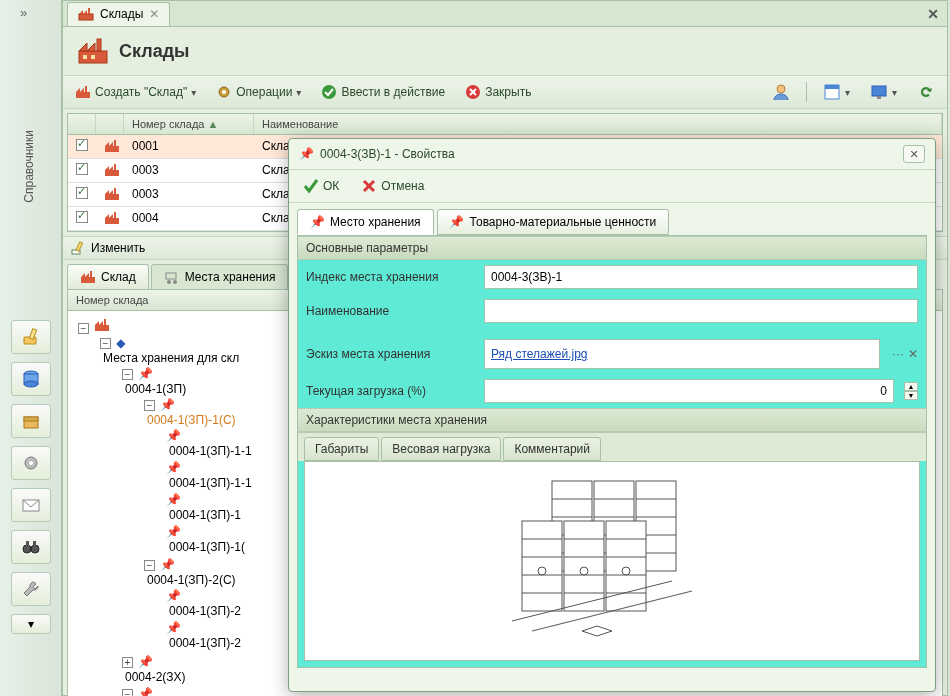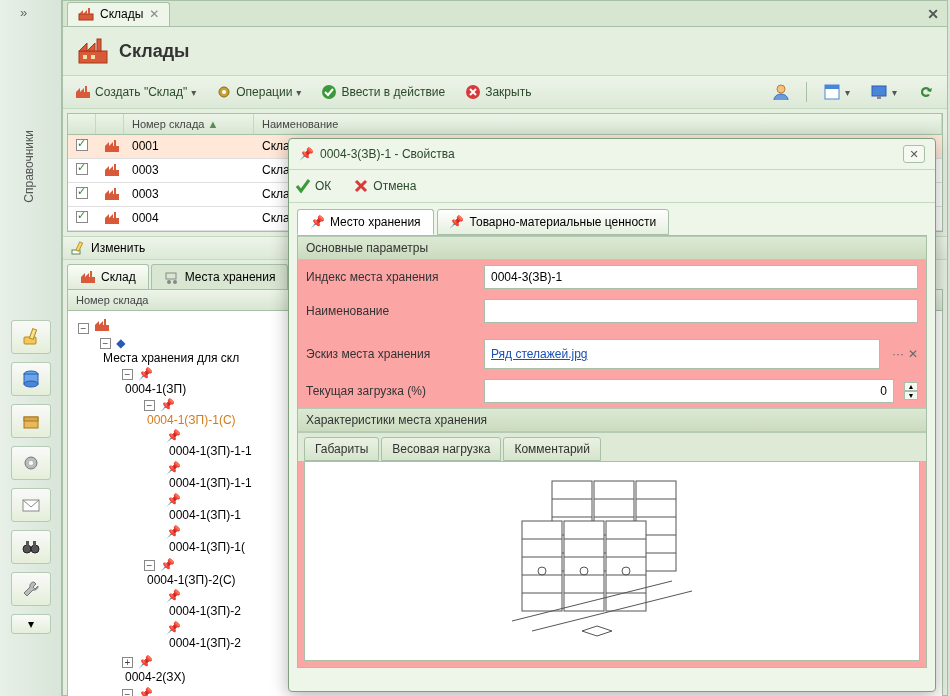--- a/index.html
+++ b/index.html
@@ -39,25 +39,25 @@
 .tree ul { list-style:none; padding-left: 22px; }
 .tree li { padding: 1px 0; white-space: nowrap; }
 .tree .node { display:flex; align-items:center; gap:4px; padding: 1px 3px; }
 .tree .node.orange { color: #d47a1a; }
 .expander { display:inline-block; width:11px; height:11px; border:1px solid #888; text-align:center; line-height:9px; font-size:10px; background:#fff; color:#444; margin-right:2px;}
 .pin-icon { color:#2a5ab8; }
 .dialog { position: absolute; left: 288px; top: 138px; width: 648px; height: 554px; background: #eef5e9; border: 1px solid #7f9f7f; box-shadow: 0 4px 18px rgba(0,0,0,0.3); border-radius: 4px; }
 .dlg-title { padding: 6px 10px; display:flex; align-items:center; gap:6px; border-bottom:1px solid #c5d8c0; }
 .dlg-title-text { color:#2a4a2a; }
 .dlg-close { margin-left:auto; width:22px; height:18px; border:1px solid #a8c0a8; border-radius:3px; text-align:center; font-size:11px; line-height:16px; color:#555; background:#f5f9f2;}
-.dlg-buttons { padding: 5px 2px; border-bottom:1px solid #c5d8c0; display:flex; gap:14px; }
+.dlg-buttons { padding: 5px 10px; border-bottom:1px solid #c5d8c0; display:flex; gap:14px; }
 .dlg-tabs { display:flex; padding: 6px 8px 0 8px; }
 .dlg-tab { padding:5px 12px; border:1px solid #a8c0a8; background: linear-gradient(#fff,#e6efdf); border-radius:3px 3px 0 0; margin-right:3px; display:flex; align-items:center; gap:5px; }
 .dlg-tab.active { background:#fff; border-bottom:1px solid #fff; position:relative; z-index:2;}
-.dlg-body { margin: 0 8px 8px 8px; border:1px solid #a8c0a8; background:#fca5a5; }
+.dlg-body { margin: 0 8px 8px 8px; border:1px solid #a8c0a8; background:#5eead4; }
 .section-title { padding: 4px 8px; background: linear-gradient(#dce9d3,#cadbbf); border-bottom:1px solid #b5cbb5; border-top:1px solid #b5cbb5; color:#333;}
 .form-row { display:flex; align-items:center; padding: 5px 8px; gap:8px; }
 .form-label { width: 170px; color:#333; }
 .form-input { flex:1; height:24px; border:1px solid #a8c0a8; background:#fff; padding:2px 6px; font-size:12px; }
 .form-link { flex:1; height:30px; border:1px solid #a8c0a8; background:#fff; padding:2px 6px; color:#1a4fb3; text-decoration:underline; display:flex; align-items:center; }
 .file-btns { display:flex; gap:4px; margin-left:4px; color:#666; }
 .spinner { display:flex; flex-direction:column; margin-left:2px; }
 .spinner span { width:14px; height:9px; border:1px solid #a8c0a8; font-size:7px; text-align:center; background:#f5f9f2; line-height:7px;}
 .char-tabs { display:flex; padding: 4px 6px 0 6px; background:#dfead6; border-top:1px solid #b5cbb5;}
 .char-tab { padding:4px 10px; border:1px solid #a8c0a8; background:linear-gradient(#eaf2e3,#d6e4cc); margin-right:2px; border-radius:3px 3px 0 0; color:#333; }

